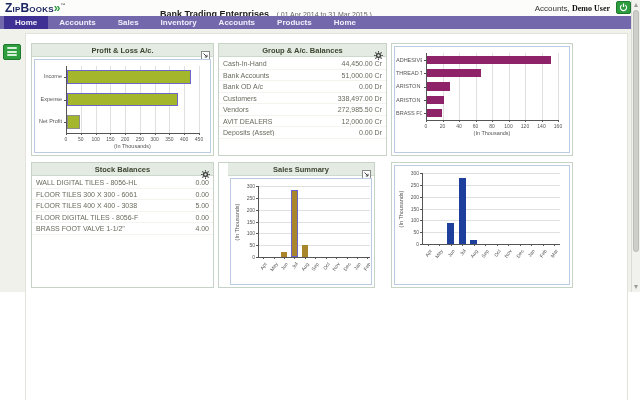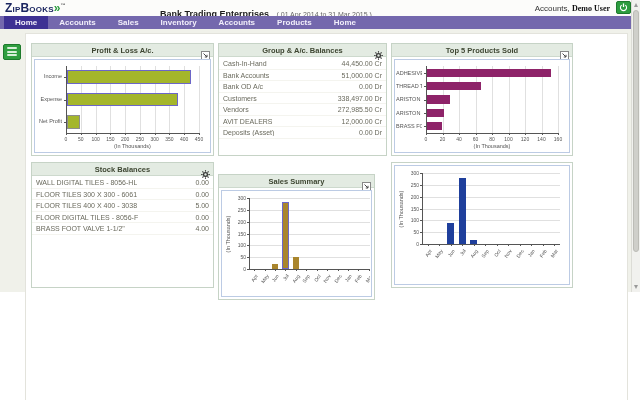--- a/index.html
+++ b/index.html
@@ -51,21 +51,21 @@
   .panel-header { height:13px; background:#e3ebe2; border-bottom:1px solid #cdd9cd;
     display:flex; align-items:center; position:relative; flex:none; }
   .panel-title { flex:1; text-align:center; font-size:7.5px; font-weight:bold; color:#3d4531; }
   .panel-icon { position:absolute; right:3px; top:2px; width:9px; height:9px; cursor:pointer; }
   .panel-body { flex:1; position:relative; }
 
   #panel-profit-loss    { left:5px;   top:9px;   width:183px; height:113px; }
   #panel-group-balances { left:192px; top:9px;   width:169px; height:113px; }
   #panel-top-products   { left:365px; top:9px;   width:182px; height:113px; }
   #panel-stock-balances { left:5px;   top:128px; width:183px; height:126px; }
-  #panel-sales-summary  { left:192px; top:140px; width:157px; height:126px; }
+  #panel-sales-summary  { left:192px; top:128px; width:157px; height:126px;padding-left:9px; }
   #panel-purchase-summary{ left:365px; top:128px; width:182px; height:126px; }
 
   
   .balance-list { padding-top:1px; }
   .balance-row { display:flex; justify-content:space-between; align-items:center;
     padding:2px 4px 1.5px 4px; font-size:7px; color:#6a6a5d; border-bottom:1px solid #f4f4ef; cursor:pointer; }
   .row-label { white-space:nowrap; overflow:hidden; }
   .row-value { white-space:nowrap; margin-left:4px; }
 
   
@@ -235,30 +235,20 @@
             <div class="bar" style="left: 31px; top: 53.91px; width: 13.3px; height: 13.8467px; background: rgb(164, 182, 43); border: 1px solid rgb(141, 141, 141);"></div>
             <div class="cat-label-y" style="left: 0px; top: 53.91px; width: 26px; height: 13.8467px; line-height: 13.8467px;">Net Profit</div>
             <div class="tick-mark-h" style="left: 28px; top: 60.8333px;"></div>
             <div class="axis-title-x" style="left: 30px; top: 82px; width: 133px;">(In Thousands)</div>
           </div>
       </div>
     </div>
   </div>
 
   <div class="panel" id="panel-top-products">
-    <div class="panel-header">
-      <span class="panel-title">Top 5 Products Sold</span>
-      <span class="panel-icon">
-        <svg width="9" height="9" viewBox="0 0 9 9">
-            <rect x="0.5" y="0.5" width="8" height="8" fill="#fff" stroke="#888"></rect>
-            <path d="M2.5 2.5l3.2 3.2" stroke="#333" stroke-width="0.9"></path>
-            <path d="M6 3.8v2.2H3.8" stroke="#333" stroke-width="0.9" fill="none"></path>
-          </svg>
-      </span>
-    </div>
     <div class="panel-body">
       <div class="chart-frame">
         <div class="chart-area">
             <div class="tick-mark-v" style="left: 30px; top: 72px;"></div>
             <div class="tick-label-x" style="left: 22px; top: 75px; width: 16px;">0</div>
             <div class="gridline-v" style="left: 46.5px; top: 5px; height: 67px;"></div>
             <div class="tick-mark-v" style="left: 46.5px; top: 72px;"></div>
             <div class="tick-label-x" style="left: 38.5px; top: 75px; width: 16px;">20</div>
             <div class="gridline-v" style="left: 63px; top: 5px; height: 67px;"></div>
             <div class="tick-mark-v" style="left: 63px; top: 72px;"></div>

